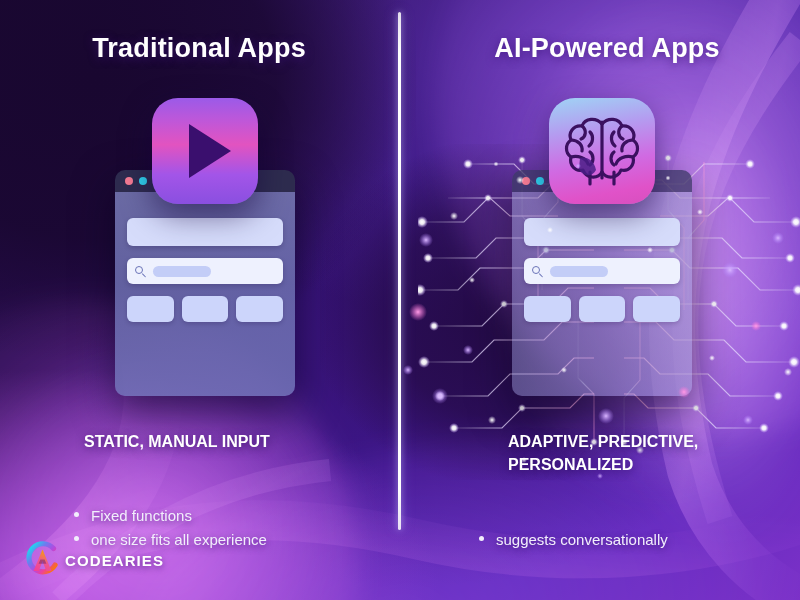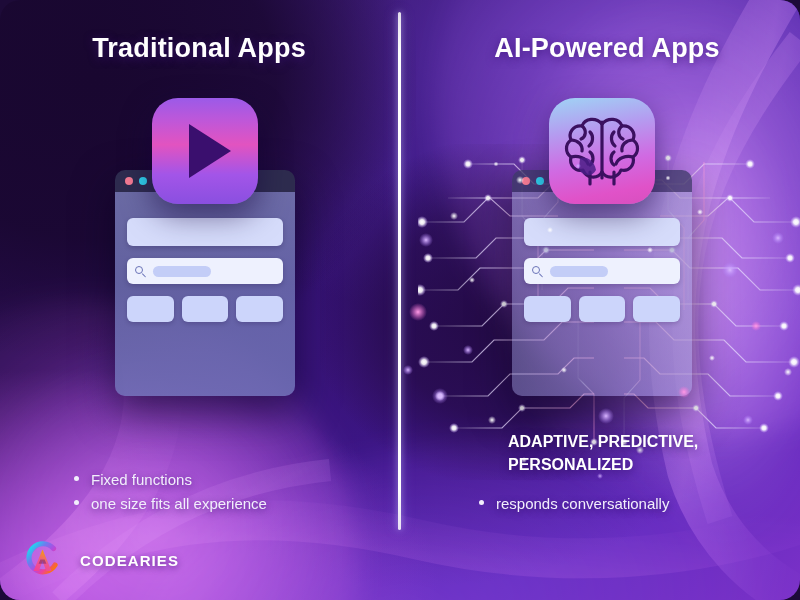--- a/index.html
+++ b/index.html
@@ -2,21 +2,21 @@
 <html><head>
 <meta charset="utf-8">
 <style>
   * { margin:0; padding:0; box-sizing:border-box; }
   html,body { width:800px; height:600px; overflow:hidden; }
   body {
     font-family:"Liberation Sans", sans-serif;
     background:#1d0a38;
     position:relative;
   }
-  .stage { position:absolute; inset:0; width:800px; height:600px; overflow:hidden;border-radius:20px; }
+  .stage { position:absolute; inset:0; width:800px; height:600px; overflow:hidden; }
 
   
   .bg-base{
     position:absolute; inset:0;
     background:
       radial-gradient(120% 90% at 78% 8%,  #5b2fb0 0%, rgba(91,47,176,0) 55%),
       radial-gradient(90% 70% at 8% 98%,  #a041d4 0%, rgba(160,65,212,0) 52%),
       radial-gradient(70% 60% at 52% 62%, #3a1478 0%, rgba(58,20,120,0) 60%),
       linear-gradient(135deg, #1d0a38 0%, #2a0d54 30%, #3d179a 58%, #5826b8 78%, #7b31c8 100%);
   }
@@ -147,33 +147,33 @@
   
   .sub{
     position:absolute; font-size:16px; font-weight:bold; color:#fff;
     text-shadow:0 2px 8px rgba(40,10,90,.7); line-height:1.42;
   }
   .sub-left { left:84px;  top:431px; width:300px; }
   .sub-right{ left:508px; top:431px; width:290px; }
 
   ul.bullets{
     position:absolute; list-style:none; color:#f2eefc;
-    font-size:15px; line-height:1.55; text-shadow:0 2px 7px rgba(40,10,90,.6);
+    font-size:15px; line-height:1.55; text-shadow:0 2px 7px rgba(40,10,90,.6);margin-top:36px;
   }
   ul.bullets li{ position:relative; padding-left:19px; margin-bottom:1px; }
   ul.bullets li::before{
     content:""; position:absolute; left:2px; top:8px;
     width:5px; height:5px; border-radius:50%; background:#f2eefc;
   }
   .bul-left { left:72px;  top:468px; width:300px; }
   .bul-right{ left:477px; top:492px; width:300px; }
   .bul-right li{ padding-left:22px; }
 
   
-  .logo{ position:absolute; left:22px; top:539px; display:flex; align-items:center; gap:16px; }
+  .logo{ position:absolute; left:22px; top:539px; display:flex; align-items:center; gap:1px; }
   .logo-mark{ width:42px; height:42px; position:relative; }
   .logo-text{
     font-size:15px; font-weight:bold; color:#fff; letter-spacing:1.1px;
     text-shadow:0 2px 6px rgba(40,10,90,.6);
   }
 </style>
 </head>
 <body>
 
 <div class="stage">
@@ -407,28 +407,29 @@
       <circle cx="72" cy="160" r="3" fill="url(#sp)"></circle>
       <circle cx="312" cy="238" r="3" fill="url(#sp)"></circle>
       <circle cx="96" cy="44" r="2.5" fill="url(#sp)"></circle>
       <circle cx="268" cy="58" r="2.5" fill="url(#sp)"></circle>
       <circle cx="200" cy="356" r="3" fill="url(#spv)"></circle>
       <circle cx="8" cy="250" r="5" fill="url(#spv)"></circle>
       <circle cx="388" cy="252" r="4" fill="url(#sp)"></circle>
     </g>
   </svg>
 
+  <div class="sub sub-left">STATIC, MANUAL INPUT</div>
   <ul class="bullets bul-left">
     <li>Fixed functions</li>
     <li>one size fits all experience</li>
   </ul>
 
   <div class="sub sub-right">ADAPTIVE, PREDICTIVE, PERSONALIZED</div>
   <ul class="bullets bul-right">
-    <li>responds conversationally</li>
+    <li>suggests conversationally</li>
   </ul>
 
   <div class="logo">
     <div class="logo-mark">
       <svg width="42" height="42" viewBox="0 0 42 42">
         <defs>
           <linearGradient id="ringg" x1="0.1" y1="0.1" x2="0.95" y2="0.9">
             <stop offset="0%" stop-color="#22d3ee"></stop>
             <stop offset="28%" stop-color="#6d7bf0"></stop>
             <stop offset="55%" stop-color="#b24ae0"></stop>

